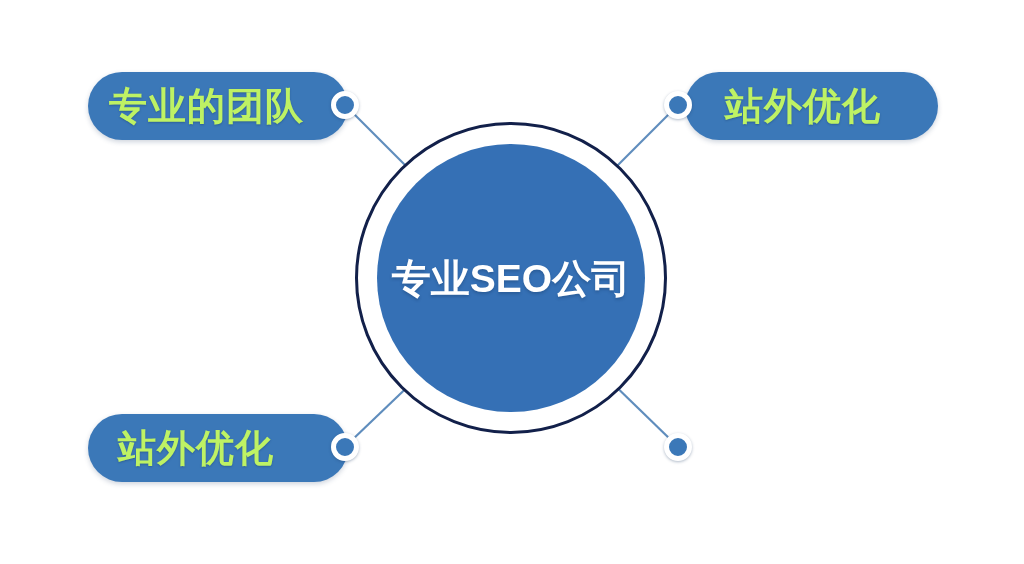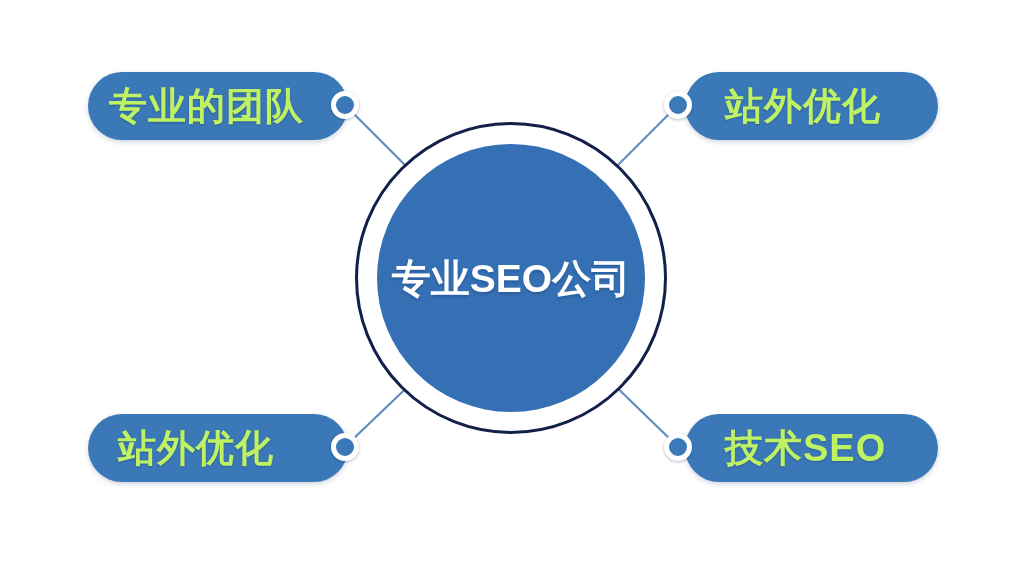--- a/index.html
+++ b/index.html
@@ -121,23 +121,20 @@
   <div class="pill right" style="left:685px; top:72px; width:253px;">
     <span class="pill-label">站外优化</span>
   </div>
   <div class="node" style="left:664px; top:91px;"></div>
 
   <div class="pill left" style="left:88px; top:414px; width:260px;justify-content:center;">
     <span class="pill-label">站外优化</span>
   </div>
   <div class="node" style="left:331px; top:433px;"></div>
 
-  <div class="pill right" style="left:685px; top:414px; width:253px;">
-    <span class="pill-label">技术SEO</span>
-  </div>
   <div class="node" style="left:664px; top:433px;"></div>
 
   <div class="hub">
     <div class="hub-ring"></div>
     <div class="hub-core">
       <span class="hub-label">专业SEO公司</span>
     </div>
   </div>
 
 </div>

